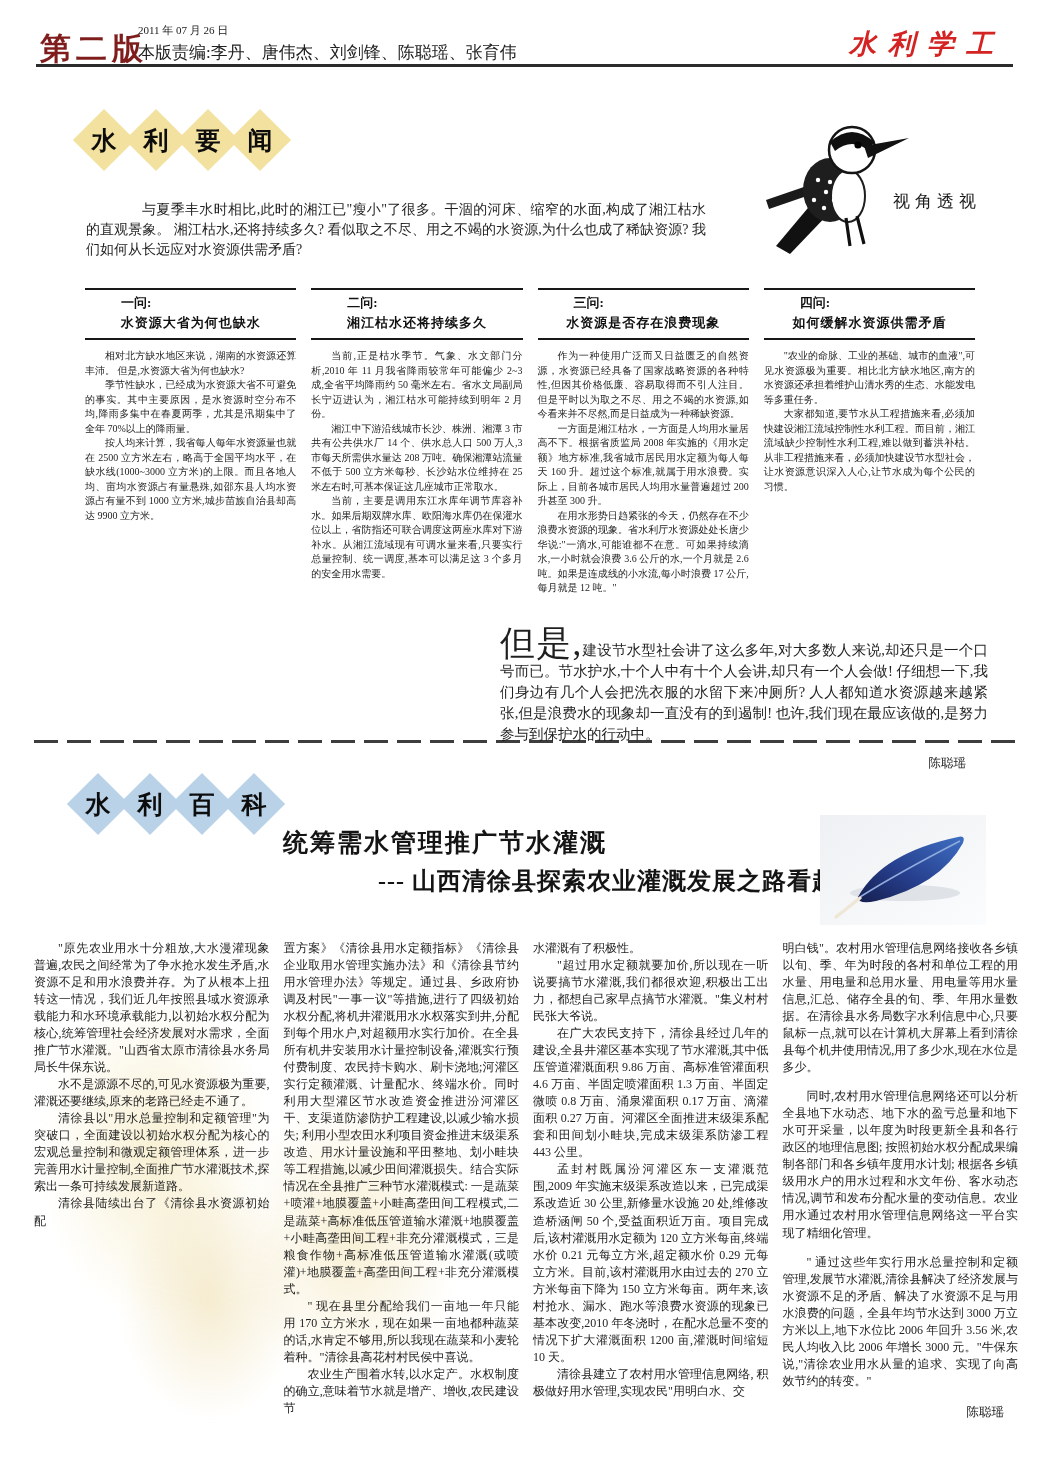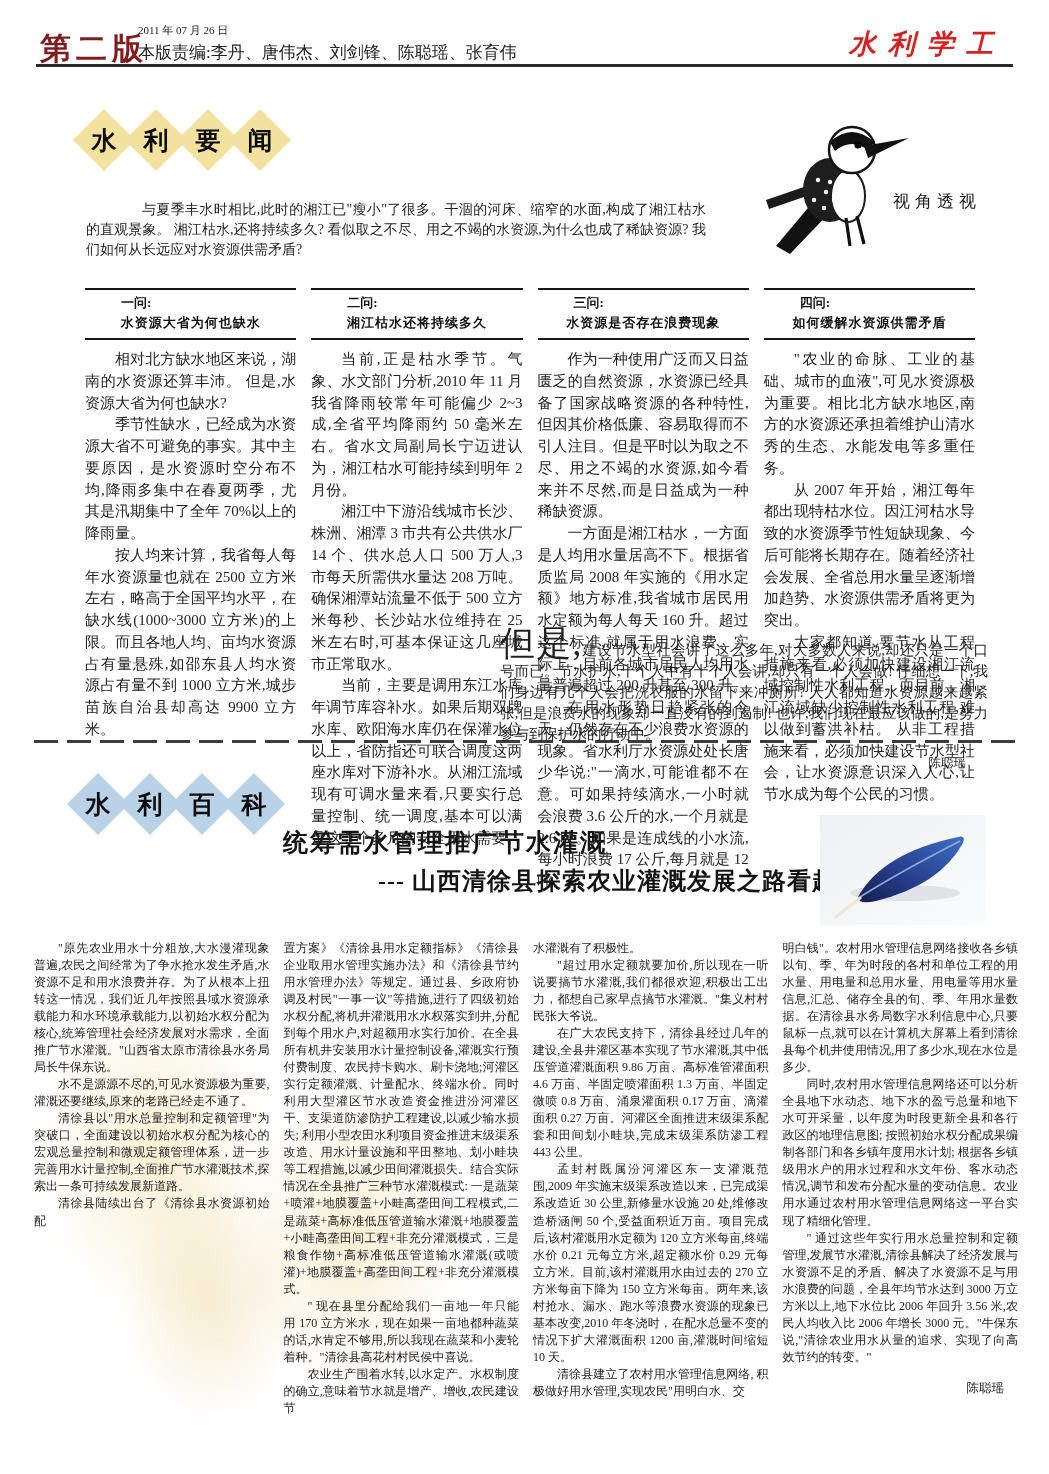--- a/index.html
+++ b/index.html
@@ -39,24 +39,24 @@
   .cols { position:absolute; display:grid; grid-auto-flow:column; grid-auto-columns:1fr; }
   .s1-cols { left:85px; top:288px; width:890px; gap:15px; }
   .s2-cols { left:34px; top:940px; width:984px; gap:14px; }
 
   .col { min-width:0; position:relative; z-index:2; }
   .col-head { border-top:2.5px solid #181818; border-bottom:2.5px solid #181818;
               padding:4px 0 6px; margin-bottom:9px; font-weight:700; font-size:13px; color:#111; }
   .col-q { padding-left:36px; }
   .col-t { text-align:center; padding-top:2px; letter-spacing:1px; }
 
-  .s1-cols .col p { font-size:15px; line-height:1.45; text-align:justify; text-indent:2em; color:#232323; }
+  .s1-cols .col p { font-size:10px; line-height:1.45; text-align:justify; text-indent:2em; color:#232323; }
   .s2-cols .col p { font-size:12px;   line-height:1.42; text-align:justify; text-indent:2em; color:#232323; }
   .col p.noindent { text-indent:0; }
-  .col p.gap { margin-top:0; }
+  .col p.gap { margin-top:12px; }
   .col p.right { text-align:right; text-indent:0; margin-top:14px; padding-right:14px; font-size:12.5px; }
 
   
   .conclusion { position:absolute; left:500px; top:626px; width:488px; font-size:14.5px; line-height:1.45;
                 text-align:justify; color:#1f1f1f; z-index:3; }
   .conclusion .lead { font-size:35px; letter-spacing:1px; line-height:1; }
   .conclusion-author { text-align:right; margin-top:9px; font-size:12.5px; padding-right:22px; }
 
   .divider { position:absolute; left:34px; right:34px; top:740px; height:2.5px;
              background:repeating-linear-gradient(90deg,#3d3d3d 0 24px,transparent 24px 33px); }
@@ -150,21 +150,20 @@
         <p>作为一种使用广泛而又日益匮乏的自然资源，水资源已经具备了国家战略资源的各种特性,但因其价格低廉、容易取得而不引人注目。但是平时以为取之不尽、用之不竭的水资源,如今看来并不尽然,而是日益成为一种稀缺资源。</p>
         <p>一方面是湘江枯水，一方面是人均用水量居高不下。根据省质监局 2008 年实施的《用水定额》地方标准,我省城市居民用水定额为每人每天 160 升。超过这个标准,就属于用水浪费。实际上，目前各城市居民人均用水量普遍超过 200 升甚至 300 升。</p>
         <p>在用水形势日趋紧张的今天，仍然存在不少浪费水资源的现象。省水利厅水资源处处长唐少华说:"一滴水,可能谁都不在意。可如果持续滴水,一小时就会浪费 3.6 公斤的水,一个月就是 2.6 吨。如果是连成线的小水流,每小时浪费 17 公斤,每月就是 12 吨。"</p>
       </div>
       <div class="col">
         <div class="col-head">
           <div class="col-q">四问:</div>
           <div class="col-t">如何缓解水资源供需矛盾</div>
         </div>
         <p>"农业的命脉、工业的基础、城市的血液",可见水资源极为重要。相比北方缺水地区,南方的水资源还承担着维护山清水秀的生态、水能发电等多重任务。</p>
-        <p>从 2007 年开始，湘江每年都出现特枯水位。因江河枯水导致的水资源季节性短缺现象、今后可能将长期存在。随着经济社会发展、全省总用水量呈逐渐增加趋势、水资源供需矛盾将更为突出。</p>
         <p>大家都知道,要节水从工程措施来看,必须加快建设湘江流域控制性水利工程。而目前，湘江流域缺少控制性水利工程,难以做到蓄洪补枯。 从非工程措施来看，必须加快建设节水型社会，让水资源意识深入人心,让节水成为每个公民的习惯。</p>
       </div>
     </div>
 
   <div class="conclusion">
     <span class="lead">但是,</span><span>建设节水型社会讲了这么多年,对大多数人来说,却还只是一个口号而已。节水护水,十个人中有十个人会讲,却只有一个人会做! 仔细想一下,我们身边有几个人会把洗衣服的水留下来冲厕所? 人人都知道水资源越来越紧张,但是浪费水的现象却一直没有的到遏制! 也许,我们现在最应该做的,是努力参与到保护水的行动中。</span>
     <div class="conclusion-author">陈聪瑶</div>
   </div>
 
   <div class="divider"></div>

